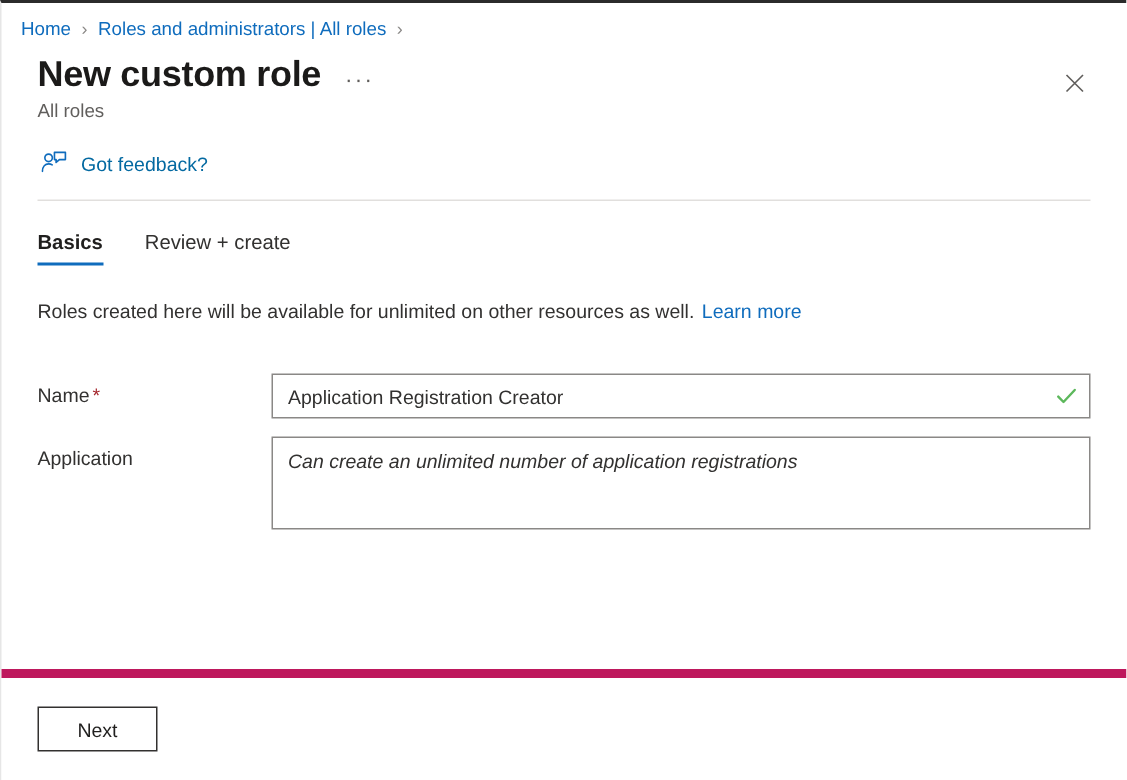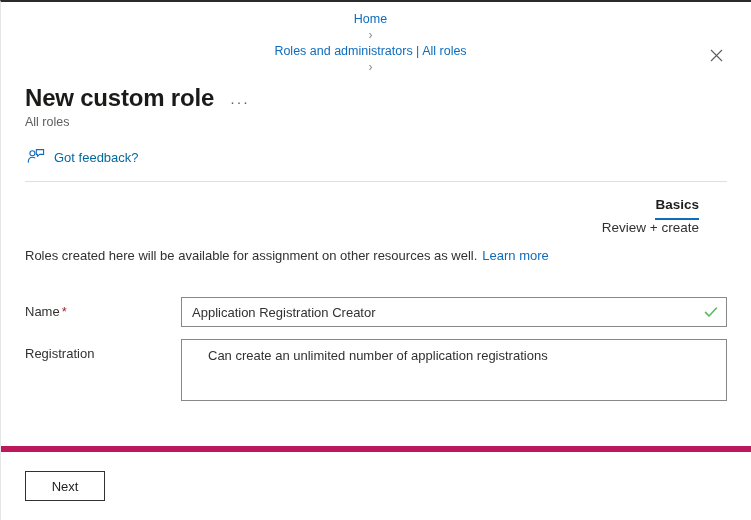--- a/index.html
+++ b/index.html
@@ -25,23 +25,22 @@
     display: flex;
     flex-direction: column;
   }
 
   
   .breadcrumb {
     padding: 9px 24px 0 13px;
     font-size: 12.5px;
     line-height: 16px;
     display: flex;
-    align-items: center;
+    align-items: flex-end;
     white-space: nowrap;
-    flex-direction: column;
   }
   .crumb-link {
     color: #0f6cbd;
     cursor: pointer;
     text-decoration: none;
   }
   .crumb-sep {
     color: #8a8886;
     margin: 0 7px;
     font-size: 12px;
@@ -118,23 +117,22 @@
   .top-divider {
     margin: 13px 24px 0 24px;
     height: 1px;
     background: #e1dfdd;
   }
 
   
   .tabs {
     display: flex;
     align-items: flex-end;
-    padding: 15px 24px 0 24px;
+    padding: 15px 36px 0 24px;
     height: 28px;
-    flex-direction: column;
   }
   .tab {
     position: relative;
     font-size: 13.5px;
     color: #323130;
     margin-right: 28px;
     padding-bottom: 8px;
     cursor: pointer;
     display: flex;
     align-items: center;
@@ -227,24 +225,25 @@
   }
   .textarea {
     width: 100%;
     height: 62px;
     box-sizing: border-box;
     border: 1px solid #8a8886;
     background: #ffffff;
     font-family: "Liberation Sans", sans-serif;
     font-size: 13px;
     color: #323130;
-    padding: 7px 26px;
+    padding: 7px 10px;
     outline: none;
     resize: none;
     line-height: 17px;
+    font-style: italic;
   }
 
   .radio-row {
     display: flex;
     align-items: center;
     margin-top: 12px;
   }
   .radio-group {
     display: flex;
     align-items: center;
@@ -345,39 +344,39 @@
       <span>Basics</span>
     </div>
     <div class="tab">
       <span>Review + create</span>
     </div>
   </div>
 
   <div class="content">
 
     <div class="intro">
-      <span>Roles created here will be available for assignment on other resources as well.</span><a>Learn more</a>
+      <span>Roles created here will be available for unlimited on other resources as well.</span><a>Learn more</a>
     </div>
 
     <div class="form">
 
       <div class="field-row">
         <div class="field-label">
           <span>Name</span><span class="req">*</span>
         </div>
         <div class="input-wrap">
           <input class="text-input" type="text" value="Application Registration Creator" style="">
           <svg class="check-ok" viewBox="0 0 14 14">
             <path d="M1.5 7.4 L5 11 L12.5 3" fill="none" stroke="#5db85c" stroke-width="1.6" stroke-linecap="round" stroke-linejoin="round"></path>
           </svg>
         </div>
       </div>
 
       <div class="field-row">
-        <div class="field-label">Registration</div>
+        <div class="field-label">Application</div>
         <div class="input-wrap">
           <textarea class="textarea" style="">Can create an unlimited number of application registrations</textarea>
         </div>
       </div>
 
 
     </div>
   </div>
 
   <div class="footer">

